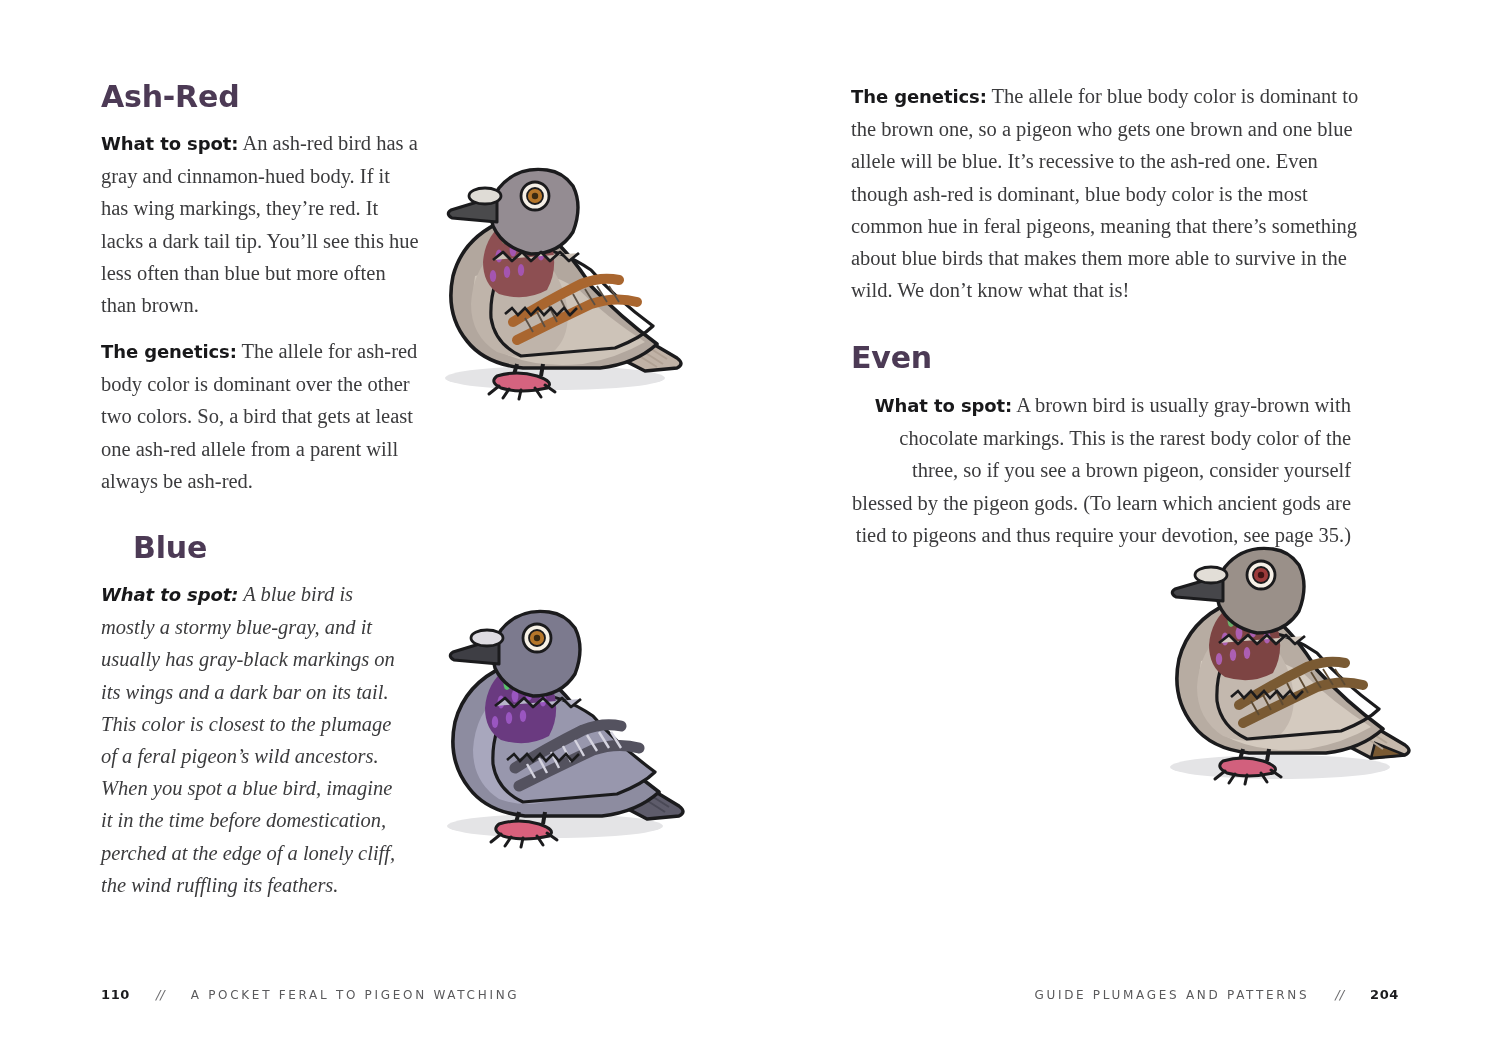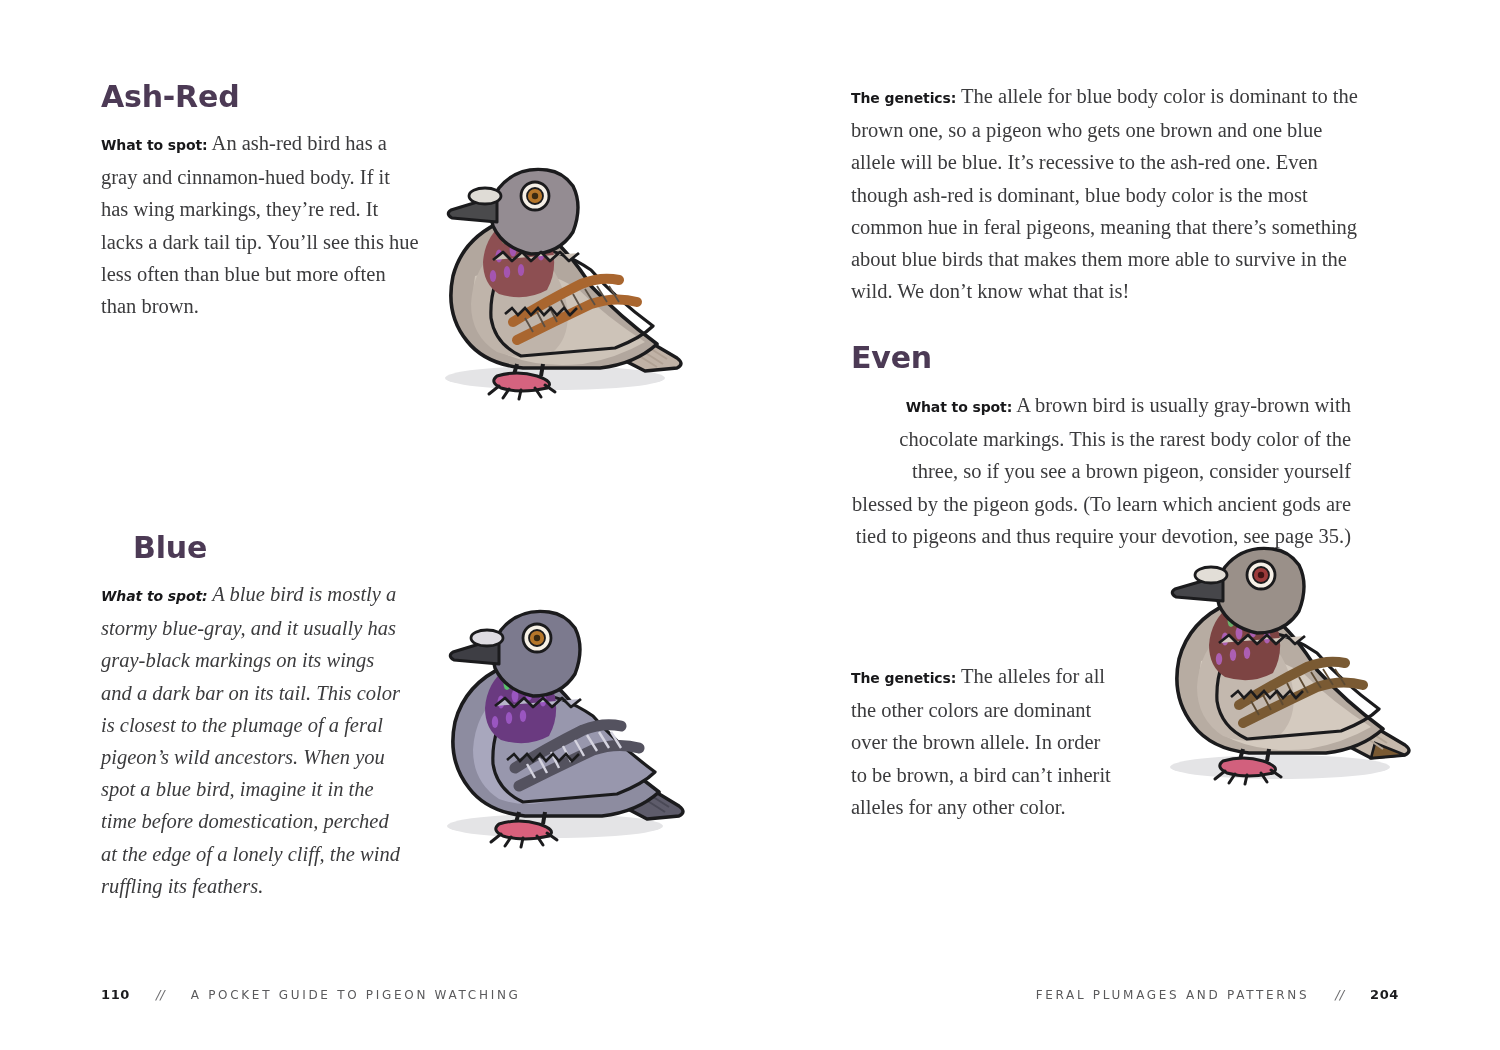--- a/index.html
+++ b/index.html
@@ -44,21 +44,21 @@
     line-height: 32.2px;
     color: #3b3b3d;
     margin: 0;
     padding: 0;
     text-align: left;
     -webkit-font-smoothing: antialiased;
   }
   .lead {
     font-family: "DejaVu Sans", "Liberation Sans", sans-serif;
     font-weight: bold;
-    font-size: 14px;
+    font-size: 18px;
     color: #18181a;
     letter-spacing: -0.1px;
   }
 
   
   .tb { position: absolute; }
 
   #ashred-heading   { left: 101px; top: 80px;  }
   #ashred-spot      { left: 101px; top: 127px; width: 320px; }
   #ashred-genetics  { left: 101px; top: 335px; width: 320px; }
@@ -112,20 +112,21 @@
 <body>
 
 <div class="page">
 
   <div class="col col-left"></div>
 
   <h2 class="section-heading tb" id="ashred-heading">Ash-Red</h2>
 
   <p class="body tb" id="ashred-spot"><span class="lead">What to spot:</span><span> An ash-red bird has a gray and cinnamon-hued body. If it has wing markings, they’re red. It lacks a dark tail tip. You’ll see this hue less often than blue but more often than brown.</span></p>
 
+  <p class="body tb" id="ashred-genetics"><span class="lead">The genetics:</span><span> The allele for ash-red body color is dominant over the other two colors. So, a bird that gets at least one ash-red allele from a parent will always be ash-red.</span></p>
 
   <h2 class="section-heading tb" id="blue-heading">Blue</h2>
 
   <p class="body tb" id="blue-spot"><span class="lead">What to spot:</span><span> A blue bird is mostly a stormy blue-gray, and it usually has gray-black markings on its wings and a dark bar on its tail. This color is closest to the plumage of a feral pigeon’s wild ancestors. When you spot a blue bird, imagine it in the time before domestication, perched at the edge of a lonely cliff, the wind ruffling its feathers.</span></p>
 
   <div class="bird-wrap" id="bird-ashred">
     <svg viewBox="0 0 300 280" xmlns="http://www.w3.org/2000/svg">
       <ellipse cx="150" cy="252" rx="110" ry="12" fill="#e4e4e6"></ellipse>
 
       <path d="M175 175 L272 232 Q280 238 272 242 L240 245 L195 222 Z" fill="#c0b2a6" stroke="#1b1b1d" stroke-width="3.4" stroke-linejoin="round"></path>
@@ -281,21 +282,20 @@
   </div>
 
   <div class="col col-right"></div>
 
   <p class="body tb" id="rc-blue-genetics"><span class="lead">The genetics:</span><span> The allele for blue body color is dominant to the brown one, so a pigeon who gets one brown and one blue allele will be blue. It’s recessive to the ash-red one. Even though ash-red is dominant, blue body color is the most common hue in feral pigeons, meaning that there’s something about blue birds that makes them more able to survive in the wild. We don’t know what that is!</span></p>
 
   <h2 class="section-heading tb" id="brown-heading">Even</h2>
 
   <p class="body tb" id="brown-spot"><span class="lead">What to spot:</span><span> A brown bird is usually gray-brown with chocolate markings. This is the rarest body color of the three, so if you see a brown pigeon, consider yourself blessed by the pigeon gods. (To learn which ancient gods are tied to pigeons and thus require your devotion, see page 35.)</span></p>
 
-  <p class="body tb" id="brown-genetics"><span class="lead">The genetics:</span><span> The alleles for all the other colors are dominant over the brown allele. In order to be brown, a bird can’t inherit alleles for any other color.</span></p>
 
   <div class="bird-wrap" id="bird-brown">
     <svg viewBox="0 0 310 290" xmlns="http://www.w3.org/2000/svg">
       <ellipse cx="155" cy="262" rx="110" ry="12" fill="#e4e4e6"></ellipse>
 
       <path d="M182 182 L280 240 Q288 246 280 250 L246 253 L202 230 Z" fill="#c6b9ac" stroke="#1b1b1d" stroke-width="3.4" stroke-linejoin="round"></path>
       <path d="M250 238 L280 250 L246 253 Z" fill="#7a5a33" stroke="#1b1b1d" stroke-width="2.6"></path>
       <path d="M194 194 L262 238" stroke="#b3a698" stroke-width="2" fill="none"></path>
       <path d="M198 204 L258 244" stroke="#b3a698" stroke-width="2" fill="none"></path>
 
@@ -364,22 +364,22 @@
         <path d="M122 270 L120 279"></path>
           <path d="M136 268 L142 277"></path>
         <path d="M146 265 L156 272"></path>
       </g>
     </svg>
   </div>
 
   <div class="footer footer-left">
     <span class="folio">110</span>
     <span class="slashes">//</span>
-    <span class="runhead">A POCKET GUIDE TO PIGEON WATCHING</span>
+    <span class="runhead">A POCKET FERAL TO PIGEON WATCHING</span>
   </div>
 
   <div class="footer footer-right">
-    <span class="runhead">FERAL PLUMAGES AND PATTERNS</span>
+    <span class="runhead">GUIDE PLUMAGES AND PATTERNS</span>
     <span class="slashes">//</span>
     <span class="folio">204</span>
   </div>
 
 </div>
 
 </body></html>

